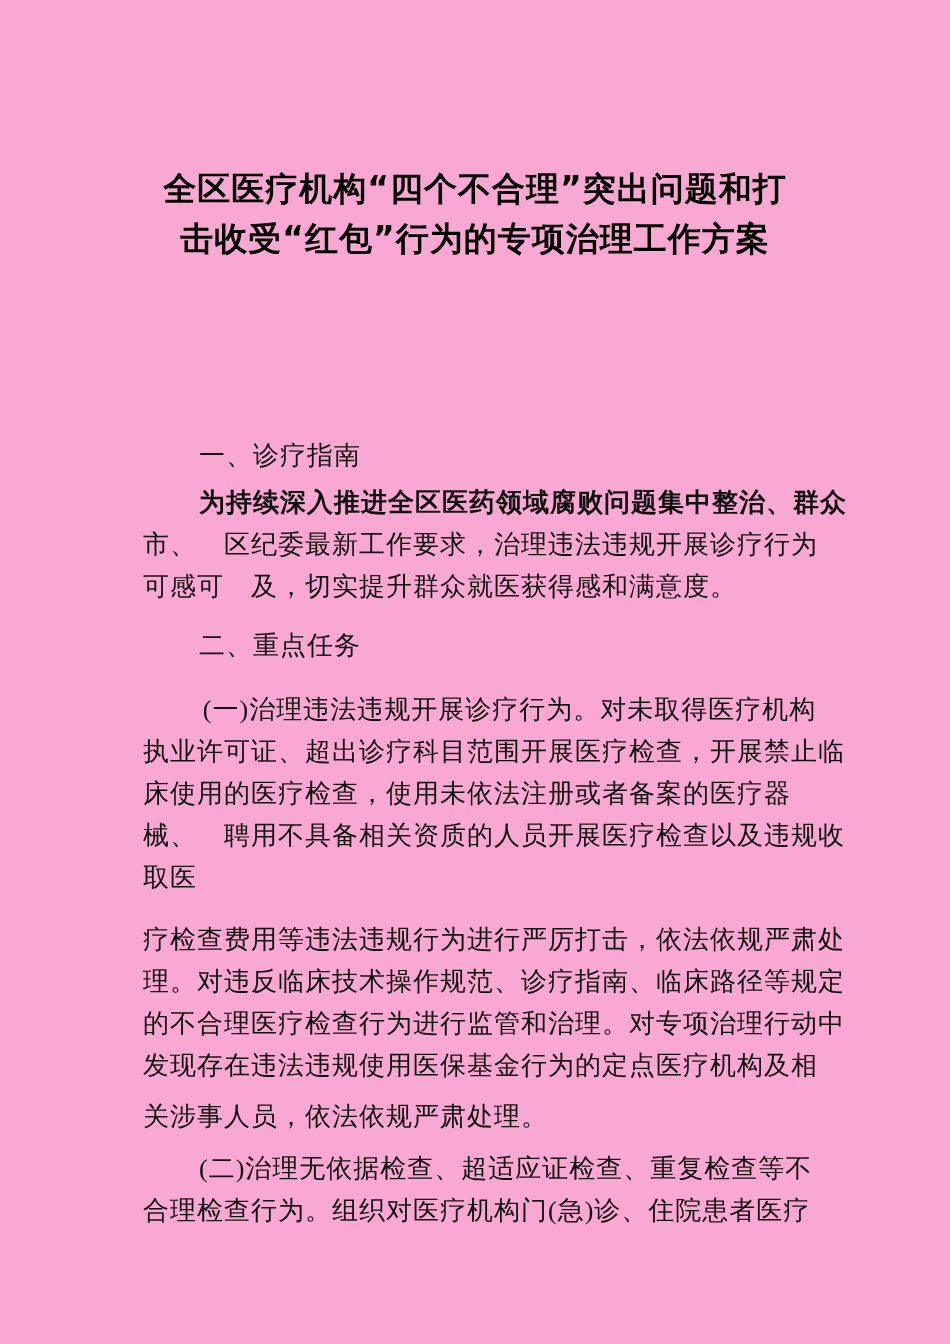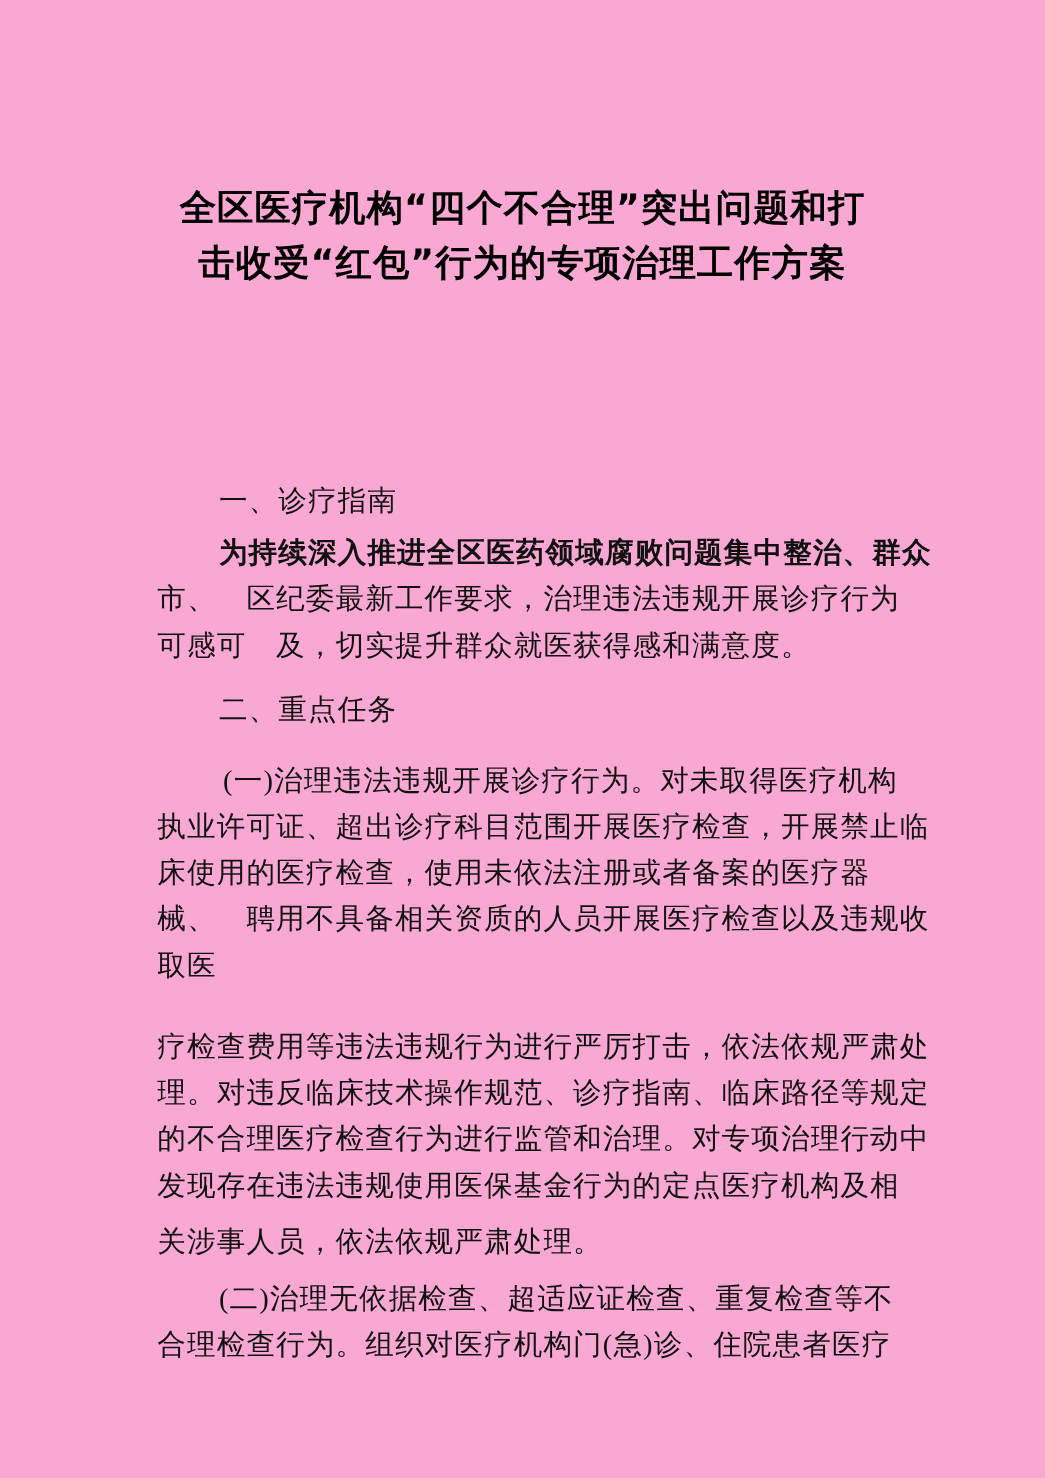--- a/index.html
+++ b/index.html
@@ -37,21 +37,21 @@
     height: 42px;
     white-space: pre;
     overflow: visible;
   }
   .indent { padding-left: 56px; }
   .gap5  { margin-top: 5px; font-weight: bold; }
   .gap7  { margin-top: 22px; text-align: center; }
   .gap10 { margin-top: 10px; }
   .gap13 { margin-top: 9px; }
   .gap17 { margin-top: 17px; }
-  .gap20 { margin-top: 32px; }
+  .gap20 { margin-top: 20px; }
 </style>
 </head>
 <body>
 
 <div class="page">
 
   <div class="doc-title">
     <div class="title-line">全区医疗机构“四个不合理”突出问题和打</div>
     <div class="title-line">击收受“红包”行为的专项治理工作方案</div>
   </div>

